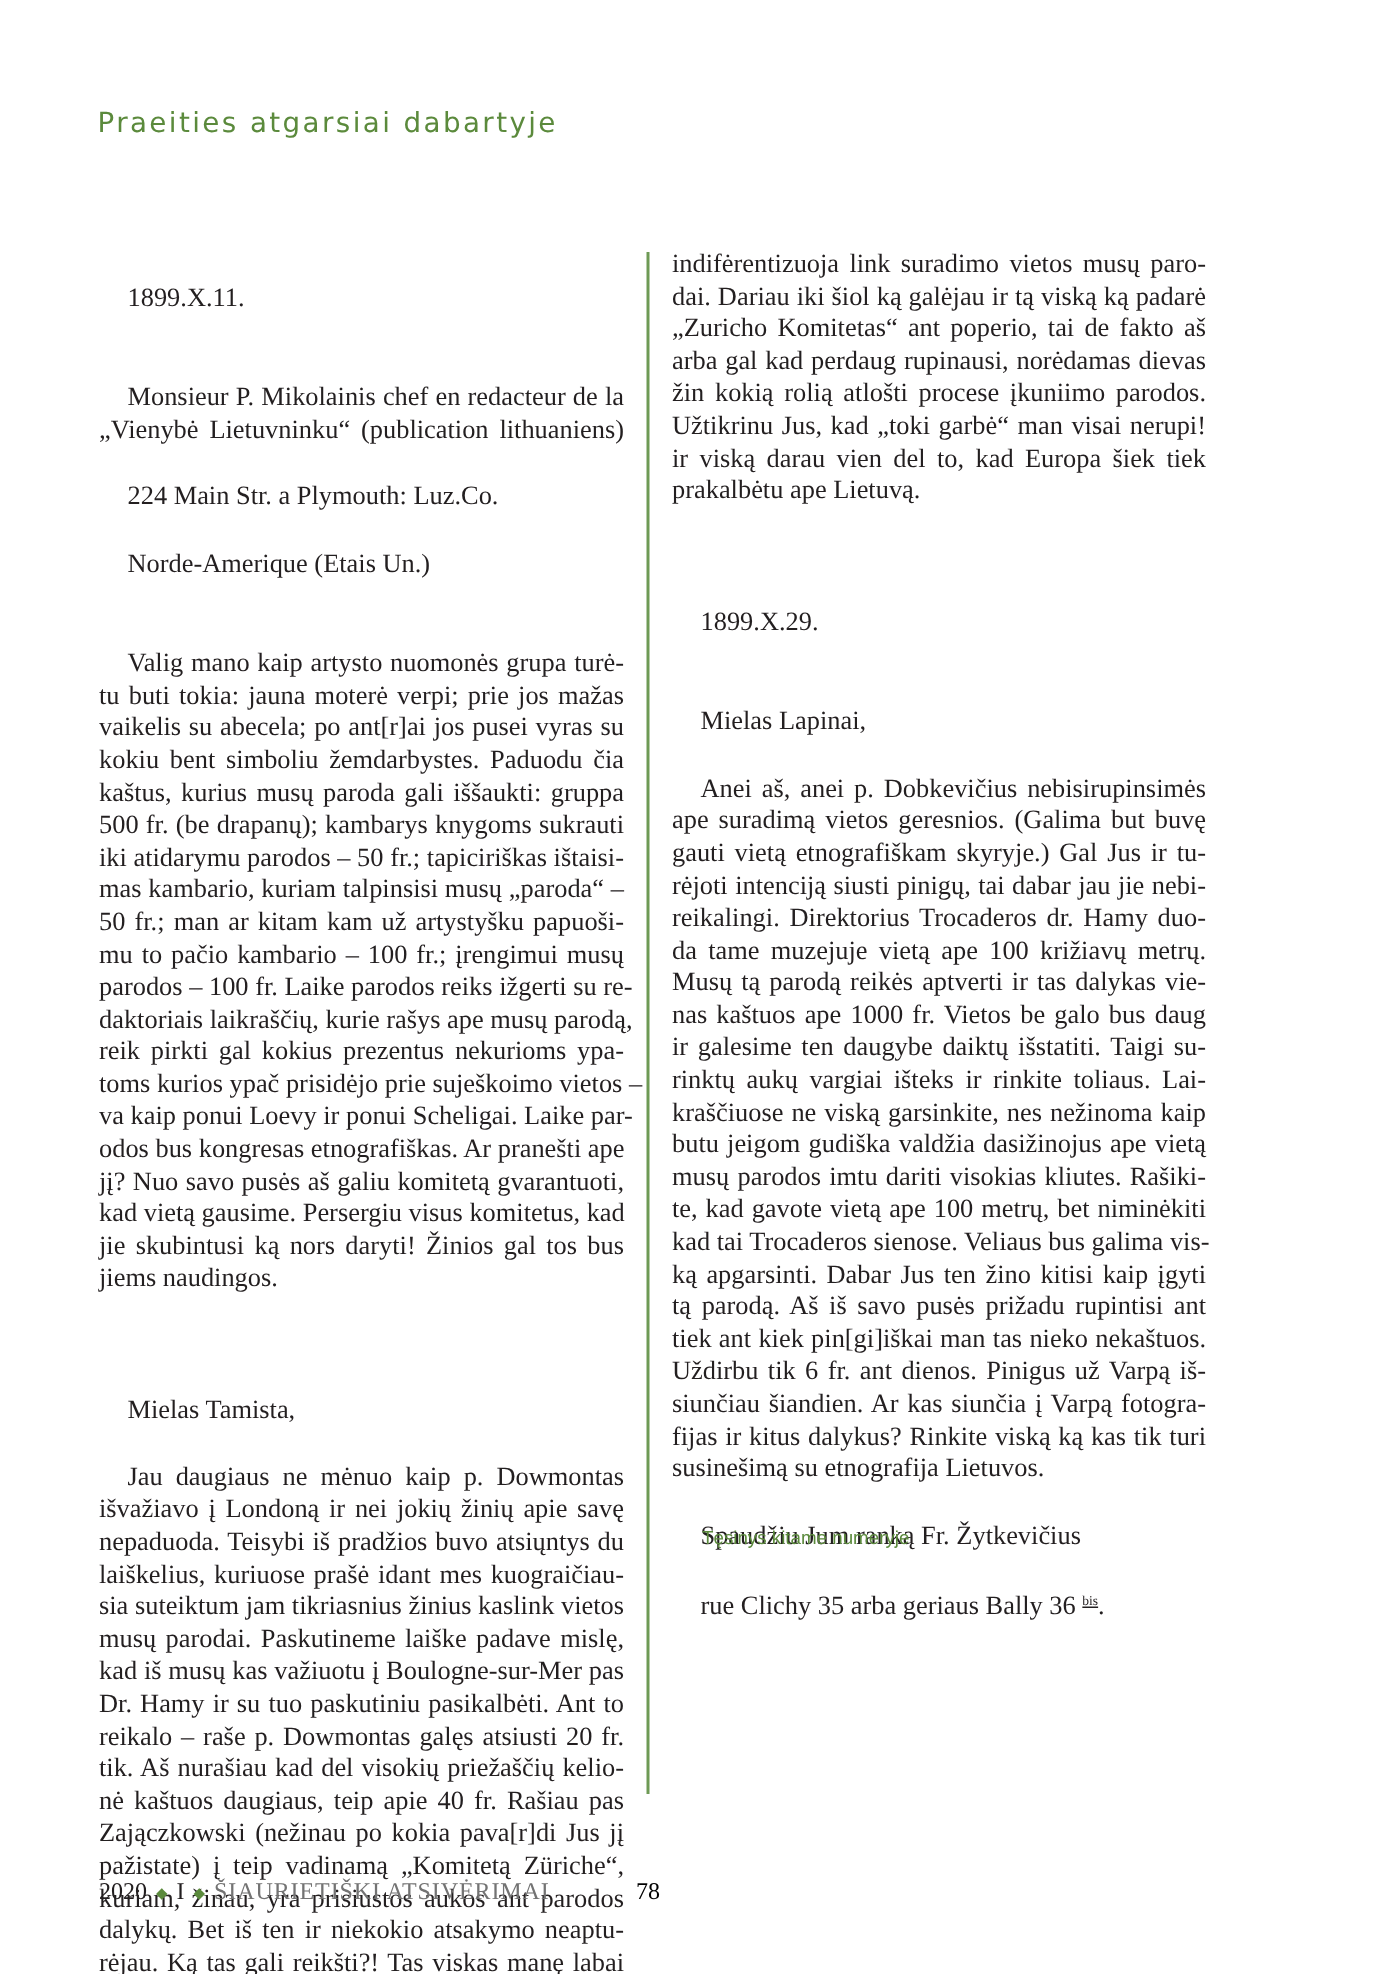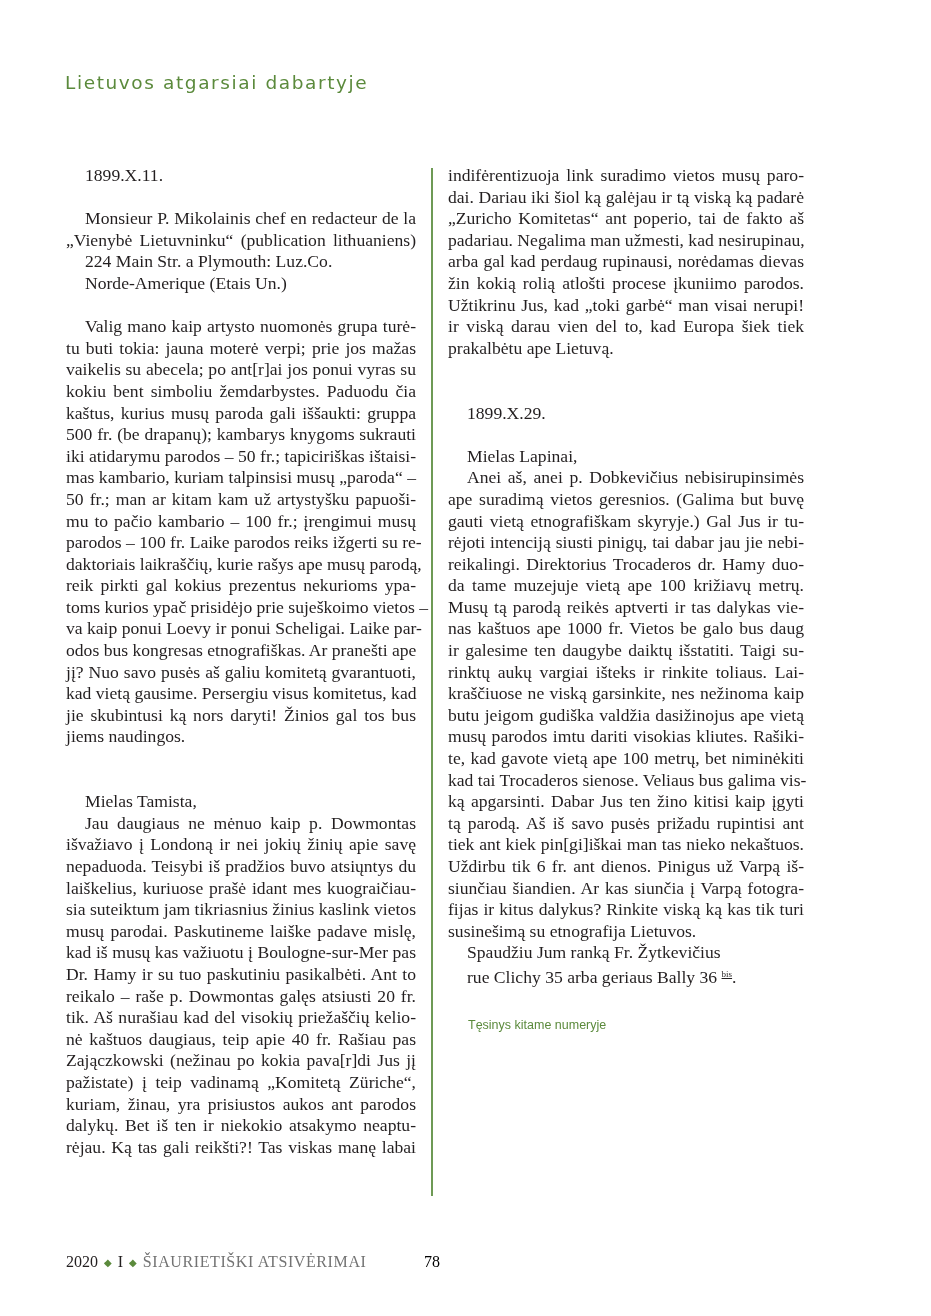--- a/index.html
+++ b/index.html
@@ -45,20 +45,21 @@
       white-space: nowrap;
       text-align: justify;
       text-align-last: justify;
       height: 21.6px;
     }
     .line.last {
       text-align-last: left;
     }
     .line.ind {
       padding-left: 19px;
+      margin-top: 23px;
     }
     .gap {
       display: block;
       height: 21.6px;
     }
     .gap2 {
       display: block;
       height: 43.2px;
     }
     .divider {
@@ -105,38 +106,38 @@
     }
     .footer .page {
       position: absolute;
       left: 358px;
       color: #000000;
     }
   </style>
 </head>
 <body>
 
-<div class="running-head">Lietuvos atgarsiai dabartyje</div>
+<div class="running-head">Praeities atgarsiai dabartyje</div>
 
 <div class="column col-left">
   <span class="line last ind">1899.X.11.</span>
   <span class="gap"></span>
 
   <div>
     <span class="line ind">Monsieur P. Mikolainis chef en redacteur de la</span>
     <span class="line">„Vienybė Lietuvninku“ (publication lithuaniens)</span>
     <span class="line last ind">224 Main Str. a Plymouth: Luz.Co.</span>
     <span class="line last ind">Norde-Amerique (Etais Un.)</span>
   </div>
   <span class="gap"></span>
 
   <div>
     <span class="line ind">Valig mano kaip artysto nuomonės grupa turė-</span>
     <span class="line">tu buti tokia: jauna moterė verpi; prie jos mažas</span>
-    <span class="line">vaikelis su abecela; po ant[r]ai jos ponui vyras su</span>
+    <span class="line">vaikelis su abecela; po ant[r]ai jos pusei vyras su</span>
     <span class="line">kokiu bent simboliu žemdarbystes. Paduodu čia</span>
     <span class="line">kaštus, kurius musų paroda gali iššaukti: gruppa</span>
     <span class="line">500 fr. (be drapanų); kambarys knygoms sukrauti</span>
     <span class="line">iki atidarymu parodos – 50 fr.; tapiciriškas ištaisi-</span>
     <span class="line">mas kambario, kuriam talpinsisi musų „paroda“ –</span>
     <span class="line">50 fr.; man ar kitam kam už artystyšku papuoši-</span>
     <span class="line">mu to pačio kambario – 100 fr.; įrengimui musų</span>
     <span class="line">parodos – 100 fr. Laike parodos reiks ižgerti su re-</span>
     <span class="line">daktoriais laikraščių, kurie rašys ape musų parodą,</span>
     <span class="line">reik pirkti gal kokius prezentus nekurioms ypa-</span>
@@ -173,21 +174,20 @@
   </div>
 </div>
 
 <div class="divider"></div>
 
 <div class="column col-right">
   <div>
     <span class="line">indifėrentizuoja link suradimo vietos musų paro-</span>
     <span class="line">dai. Dariau iki šiol ką galėjau ir tą viską ką padarė</span>
     <span class="line">„Zuricho Komitetas“ ant poperio, tai de fakto aš</span>
-    <span class="line">padariau. Negalima man užmesti, kad nesirupinau,</span>
     <span class="line">arba gal kad perdaug rupinausi, norėdamas dievas</span>
     <span class="line">žin kokią rolią atlošti procese įkuniimo parodos.</span>
     <span class="line">Užtikrinu Jus, kad „toki garbė“ man visai nerupi!</span>
     <span class="line">ir viską darau vien del to, kad Europa šiek tiek</span>
     <span class="line last">prakalbėtu ape Lietuvą.</span>
   </div>
 
   <span class="gap2"></span>
 
   <span class="line last ind">1899.X.29.</span>

